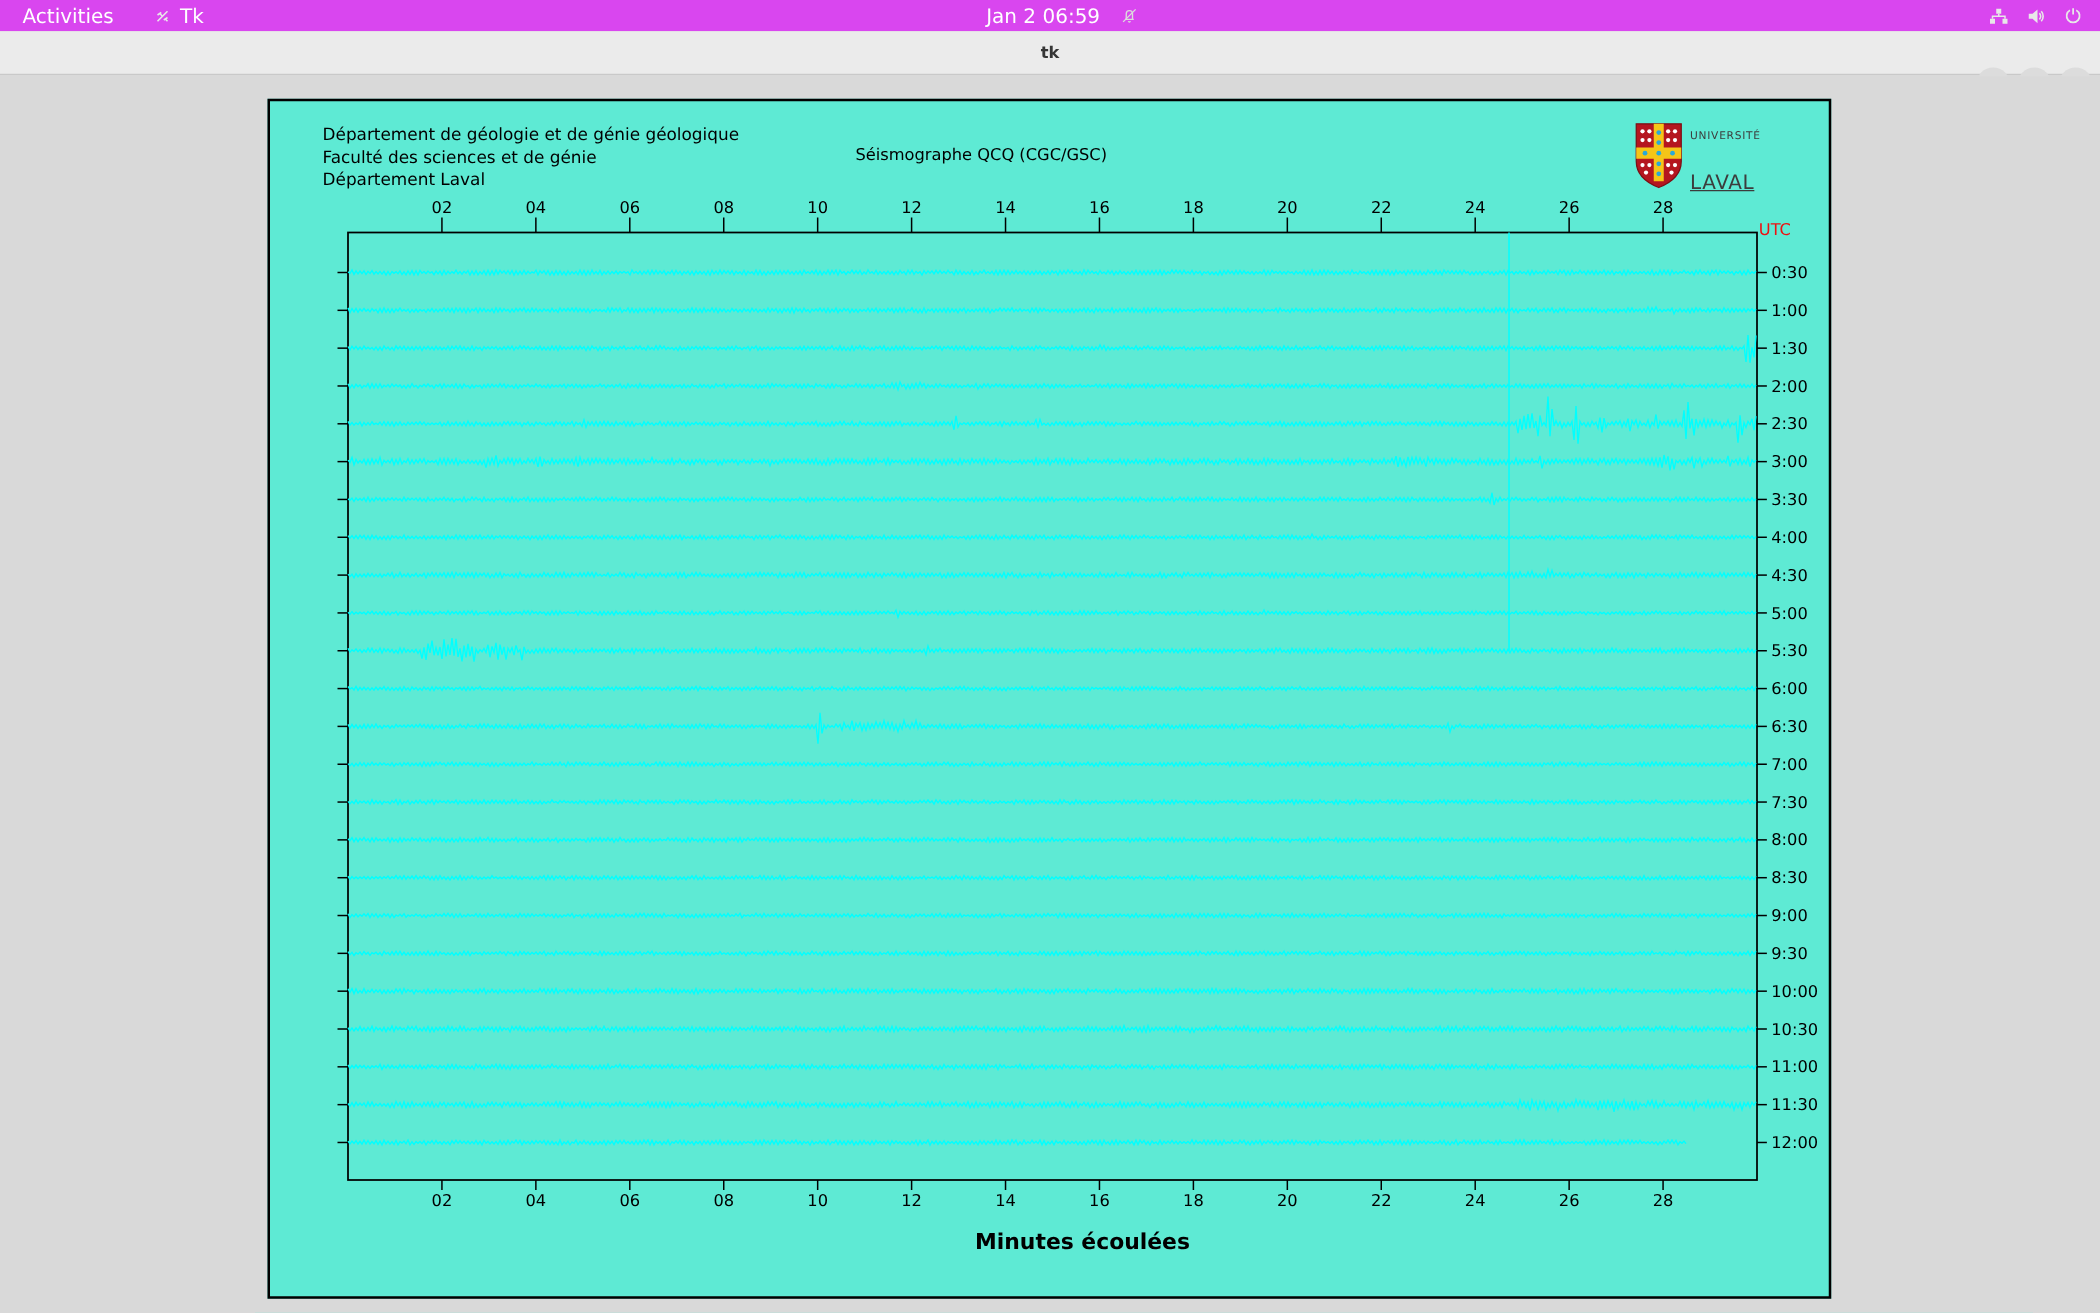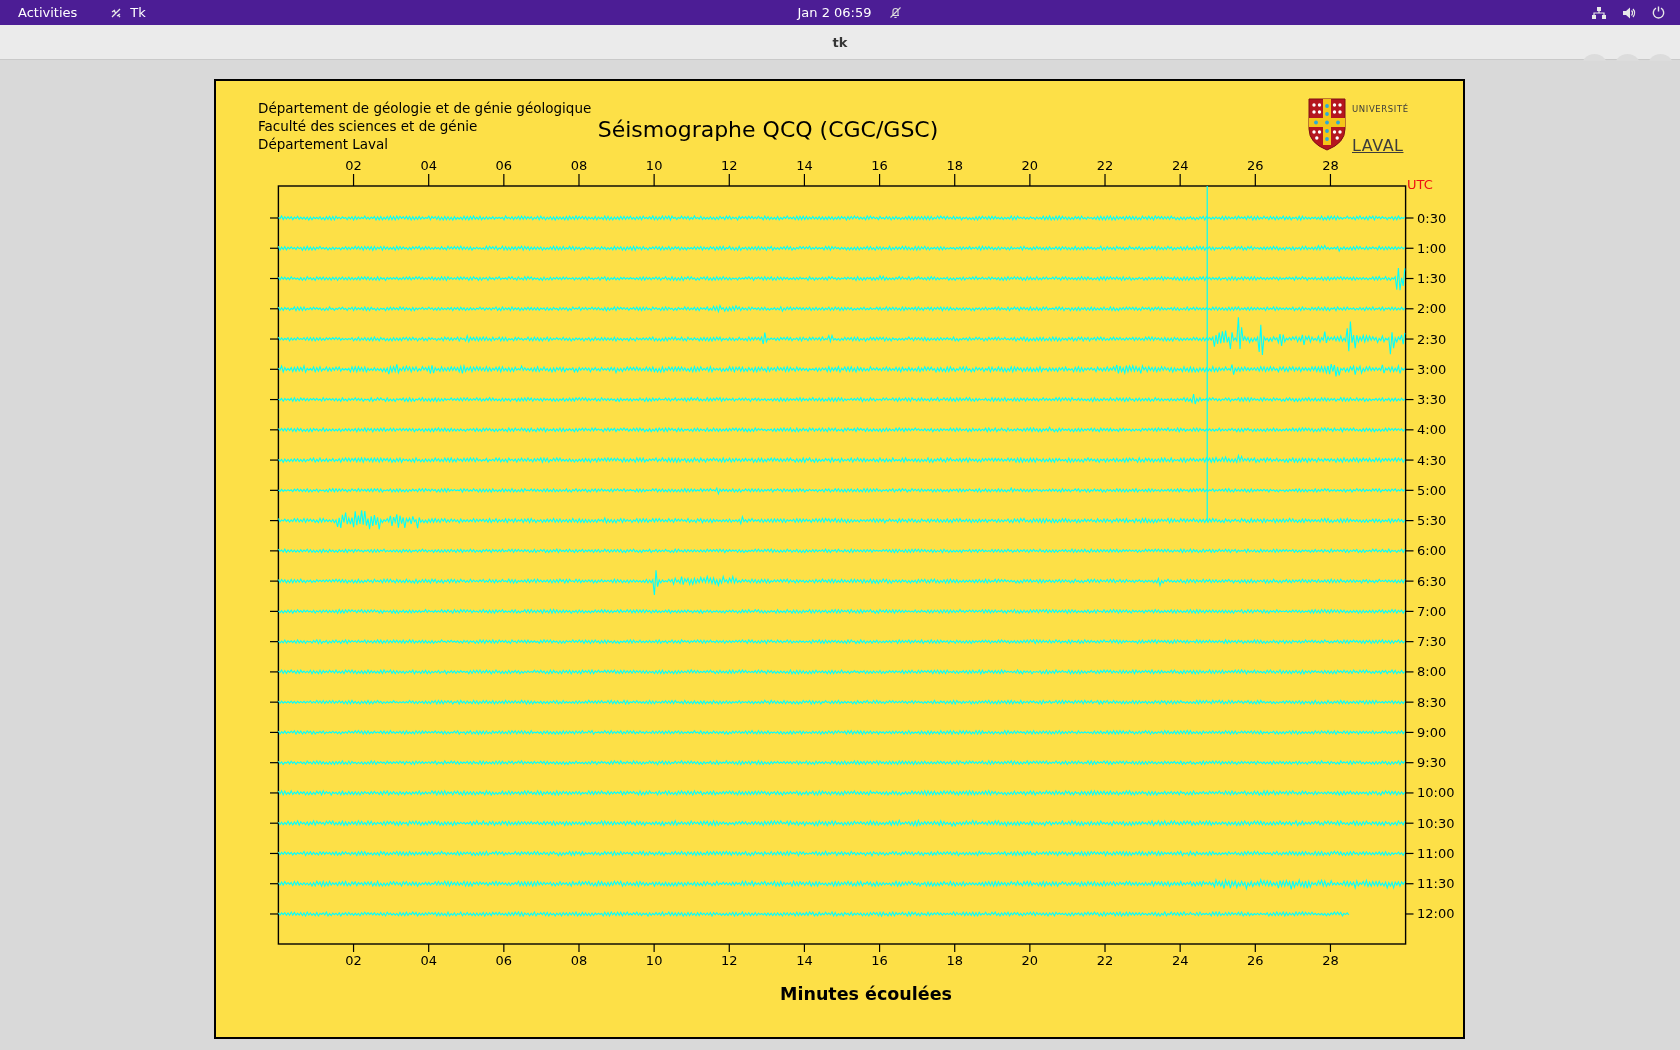--- a/index.html
+++ b/index.html
@@ -1,21 +1,21 @@
 <!DOCTYPE html>
 <html><head>
 <meta charset="utf-8">
 <style>
   * { margin:0; padding:0; box-sizing:border-box; }
   html,body { width:1680px; height:1050px; overflow:hidden; background:#d9d9d9;
               font-family:"DejaVu Sans", sans-serif; }
 
   
   .topbar { position:absolute; left:0; top:0; width:1680px; height:25px;
-            background:#4c1d95; color:#fff; font-size:13px; }
+            background:#d946ef; color:#fff; font-size:16px; }
   .topbar-left { position:absolute; left:0; top:0; height:25px; display:flex; align-items:center; }
   .activities { padding:0 18px; height:25px; display:flex; align-items:center; }
   .tk-app { display:flex; align-items:center; gap:7px; margin-left:14px; }
   .topbar-center { position:absolute; left:0; right:0; top:0; height:25px;
                    display:flex; align-items:center; justify-content:center; gap:16px;margin-left:20px; }
   .topbar-right { position:absolute; right:0; top:0; height:25px;
                   display:flex; align-items:center; gap:14px; padding-right:14px; }
   .tb-icon svg { display:block; }
 
   
@@ -28,25 +28,25 @@
              background:#dcdcdc; display:flex; align-items:center; justify-content:center;
              color:#3b3b3b; }
   .win-btn svg { display:block; }
   .btn-min   { left:1581px; }
   .btn-max   { left:1614px; }
   .btn-close { left:1647px; }
 
   
   .window-area { position:absolute; left:0; top:61px; width:1680px; height:989px; background:#d9d9d9; }
   .canvas { position:absolute; left:214px; top:18px; width:1251px; height:960px;
-            background:#fde047; border:2px solid #000; }
+            background:#5eead4; border:2px solid #000; }
 
   .hdr-lines { position:absolute; left:42px; top:18px; font-size:13.5px; color:#000; line-height:18px; }
-  .plot-title { position:absolute; left:552px; top:36px; transform:translateX(-50%);
-                font-size:22px; color:#000; white-space:nowrap; }
+  .plot-title { position:absolute; left:569px; top:36px; transform:translateX(-50%);
+                font-size:13px; color:#000; white-space:nowrap; }
 
   .logo { position:absolute; left:1092px; top:17px; display:flex; gap:6px; }
   .logo-text { display:flex; flex-direction:column; justify-content:space-between; padding-top:6px; }
   .logo-small { font-size:8.5px; letter-spacing:0.6px; color:#3c3c3c; }
   .logo-large { font-size:16px; letter-spacing:0.5px; color:#3c3c3c; margin-top:-1px;text-decoration:underline; }
 
   .utc-label { position:absolute; left:1191px; top:96px; font-size:13px; color:#ee1111; }
 
   .plot-svg { position:absolute; left:0; top:0; }
   .xaxis-label { position:absolute; left:420px; top:903px; width:460px; text-align:center;

